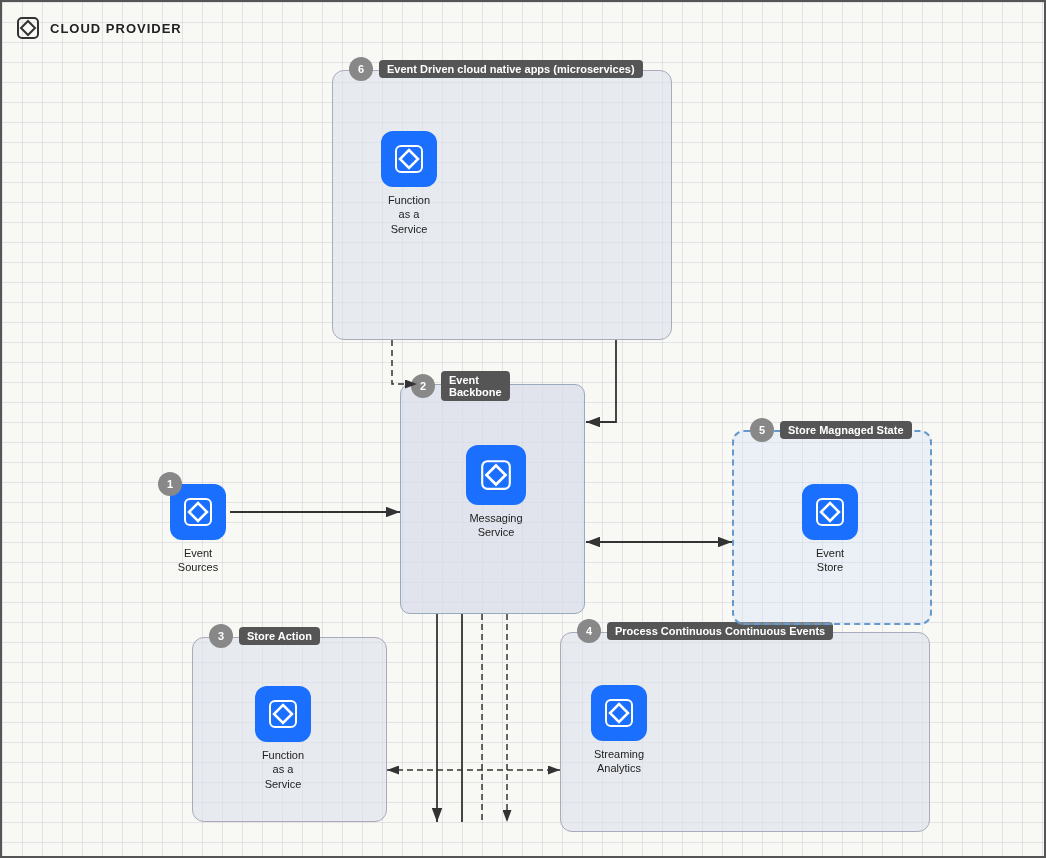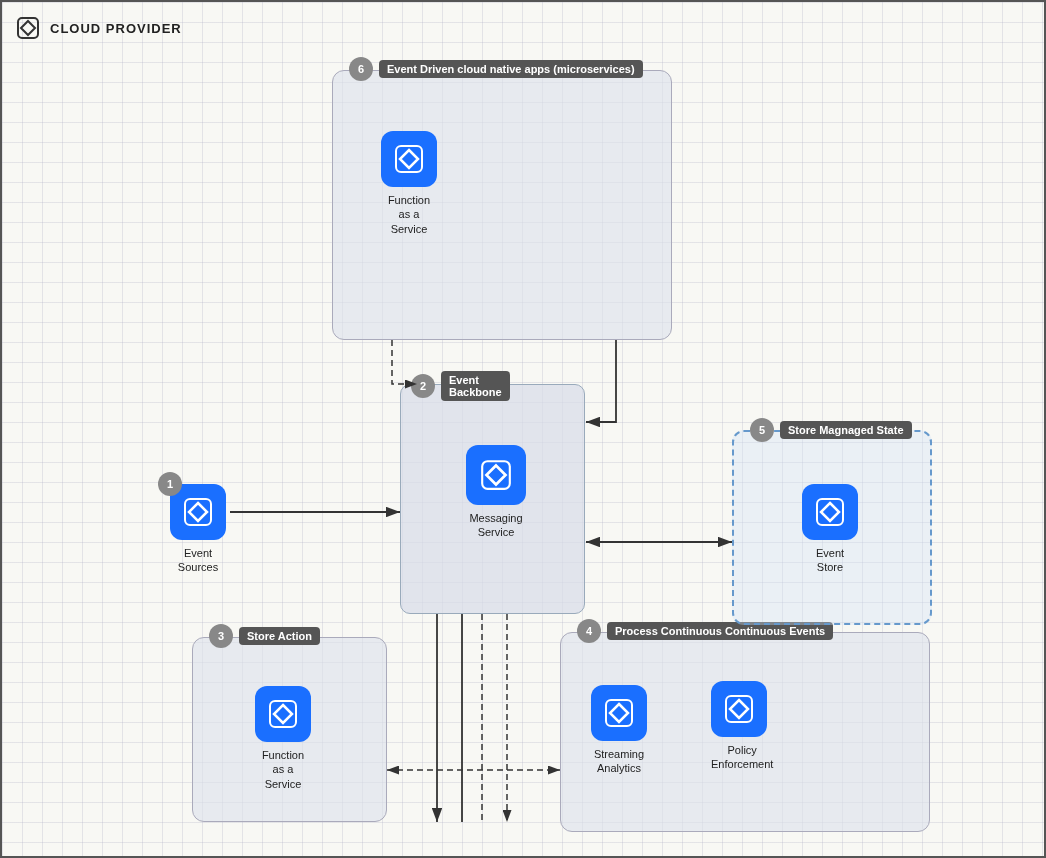--- a/index.html
+++ b/index.html
@@ -233,29 +233,20 @@
     <div class="service-node" style="left:30px; top:36px;margin-top:16px;">
       <div class="service-icon">
         <svg width="32" height="32" viewBox="0 0 32 32">
           <rect x="3" y="3" width="26" height="26" rx="5" fill="none" stroke="white" stroke-width="2"></rect>
           <polygon points="16,7 25,16 16,25 7,16" fill="none" stroke="white" stroke-width="2.5"></polygon>
         </svg>
       </div>
       <div class="service-label">Streaming<br>Analytics</div>
     </div>
 
-    <div class="service-node" style="left:150px; top:48px;">
-      <div class="service-icon">
-        <svg width="32" height="32" viewBox="0 0 32 32">
-          <rect x="3" y="3" width="26" height="26" rx="5" fill="none" stroke="white" stroke-width="2"></rect>
-          <polygon points="16,7 25,16 16,25 7,16" fill="none" stroke="white" stroke-width="2.5"></polygon>
-        </svg>
-      </div>
-      <div class="service-label">Policy<br>Enforcement</div>
-    </div>
 
   </div>
 
   <div class="group dashed" style="left:730px; top:428px; width:200px; height:195px;">
     <div class="group-header">
       <div class="group-number">5</div>
       <div class="group-title">Store Magnaged State</div>
     </div>
 
     <div class="service-node" style="left:68px; top:52px;">

